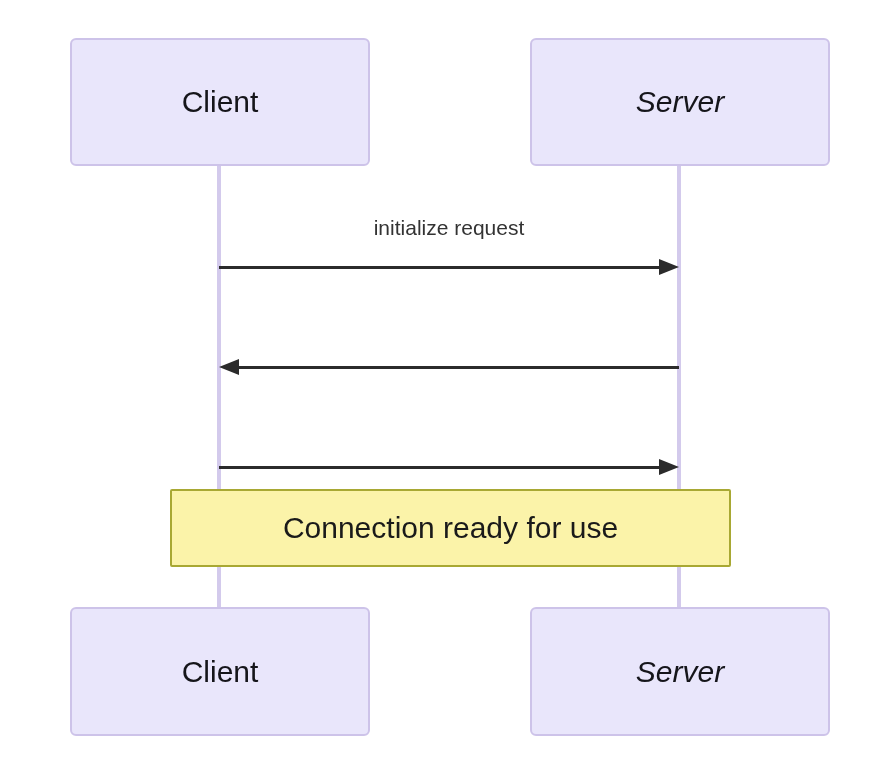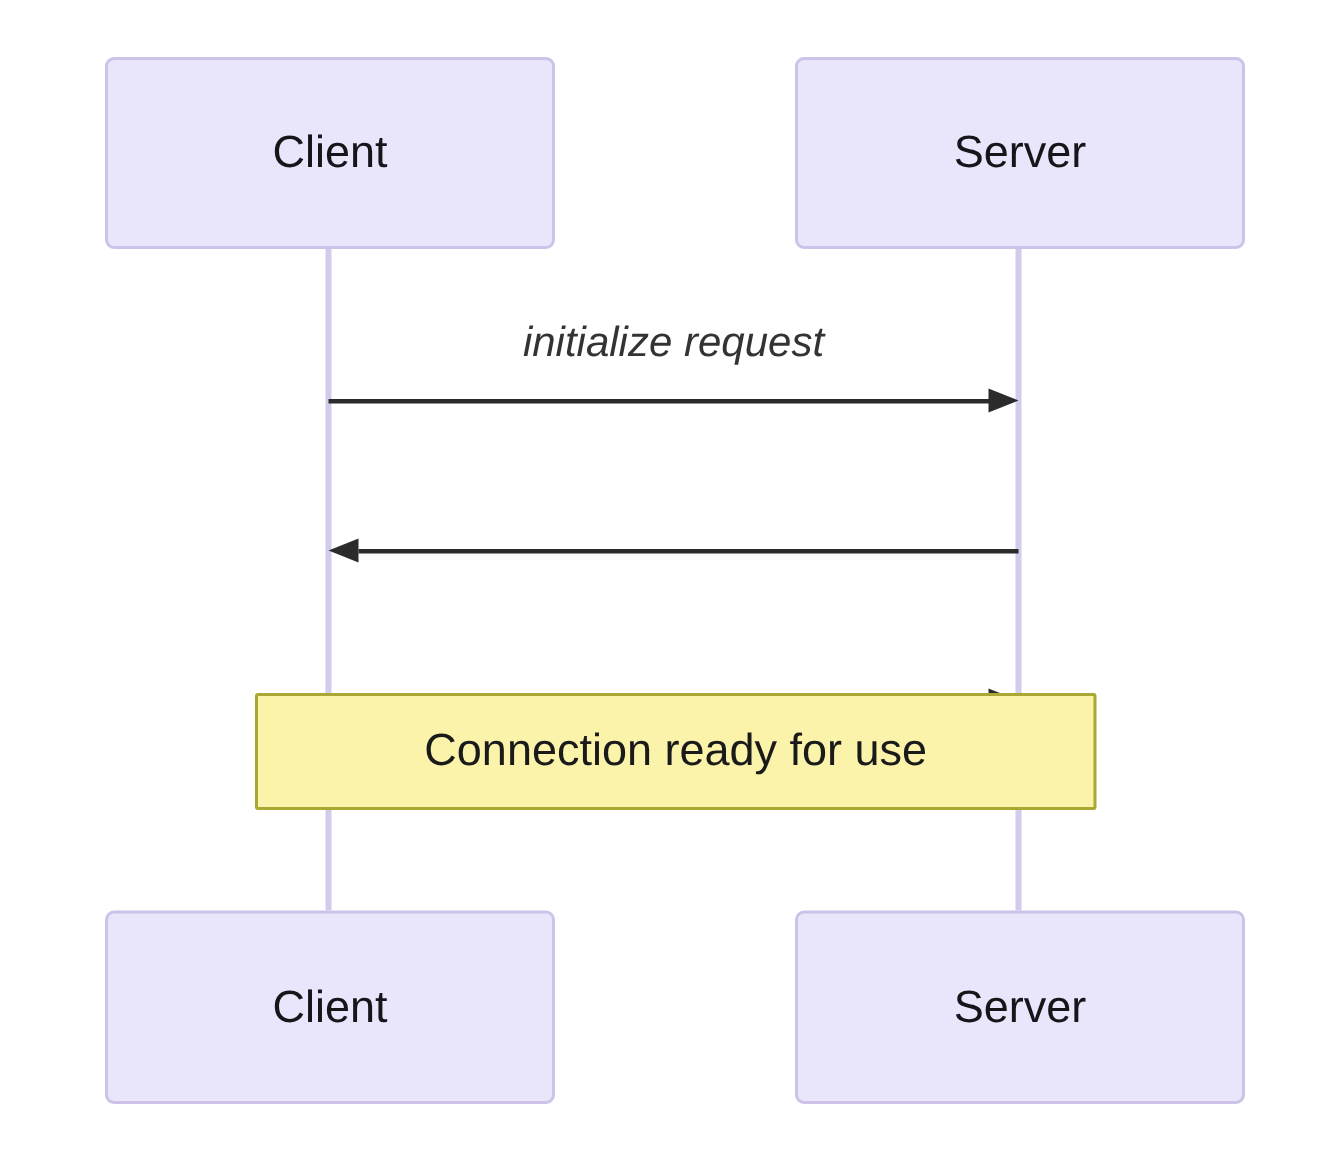--- a/index.html
+++ b/index.html
@@ -25,62 +25,61 @@
     box-sizing: border-box;
     display: flex;
     align-items: center;
     justify-content: center;
     font-size: 30px;
     color: #15151a;
   }
   .actor-top { top: 38px; height: 128px; }
   .actor-bottom { top: 607px; height: 129px; }
   .actor-client { left: 70px; }
-  .actor-server { left: 530px; }
+  .actor-server { left: 530px; font-style: italic; }
 
   .lifeline {
     position: absolute;
     top: 166px;
     width: 4px;
     height: 441px;
     background: #d3caec;
   }
   .lifeline-client { left: 217px; }
   .lifeline-server { left: 677px; }
 
   .msg-label {
     position: absolute;
     left: 219px;
     width: 460px;
     height: 44px;
     line-height: 44px;
     text-align: center;
-    font-size: 28px;
+    font-size: 21px;
     color: #333333;
-    font-style: italic;
   }
   .msg-line {
     position: absolute;
     height: 3px;
     background: #2b2b2b;
   }
   .arrowhead {
     position: absolute;
     width: 0;
     height: 0;
     border-top: 8px solid transparent;
     border-bottom: 8px solid transparent;
   }
   .arrowhead-right { border-left: 20px solid #2b2b2b; }
   .arrowhead-left  { border-right: 20px solid #2b2b2b; }
 
   .note-box {
     position: absolute;
     left: 170px;
-    top: 462px;
+    top: 489px;
     width: 561px;
     height: 78px;
     background: #fbf3a9;
     border: 2px solid #a8a833;
     border-radius: 2px;
     box-sizing: border-box;
     display: flex;
     align-items: center;
     justify-content: center;
     font-size: 30px;

